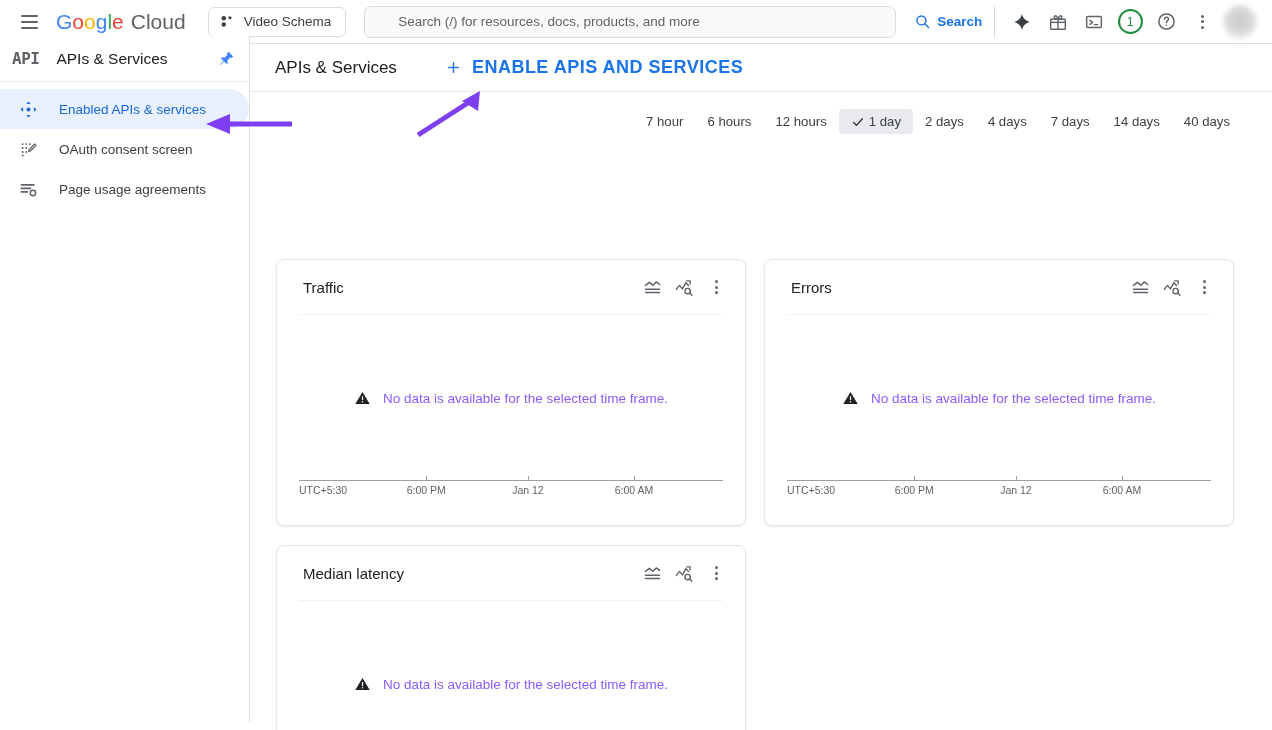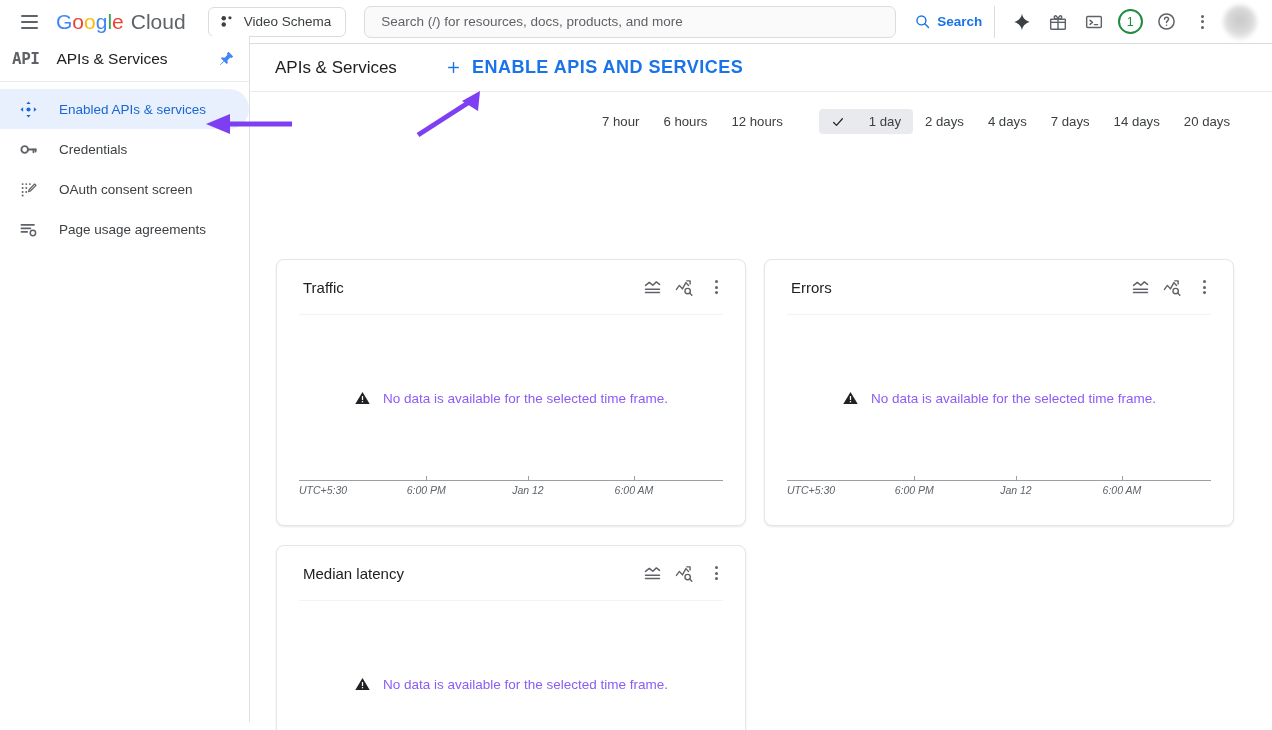--- a/index.html
+++ b/index.html
@@ -48,21 +48,21 @@
     margin-left: 22px; height: 30px;
     border: 1px solid #dadce0; border-radius: 6px;
     padding: 0 14px 0 11px; cursor: pointer; background: #fff;
   }
   .project-chip .plabel { font-size: 13.5px; color: #3c4043; white-space: nowrap; }
 
   .searchwrap {
     margin-left: 18px; flex: 0 0 532px; height: 32px;
     border: 1px solid #dadce0; border-radius: 7px;
     background: #fafafa; display: flex; align-items: center;
-    padding: 0 14px;
+    padding: 0 31px;
   }
   .searchwrap input {
     border: 0; outline: 0; background: transparent;
     width: 100%; font-size: 13.5px; color: #3c4043;
     font-family: "Liberation Sans", sans-serif;
   }
   .searchwrap input::placeholder { color: #5f6368; }
 
   .search-btn {
     margin-left: 8px; height: 32px;
@@ -139,21 +139,21 @@
 
   .range-row {
     display: flex; align-items: center; justify-content: flex-end;
     padding: 17px 30px 0 0; gap: 0px;
   }
   .range-item {
     font-size: 13.2px; color: #3c4043;
     padding: 5px 12px; border-radius: 4px; cursor: pointer; white-space: nowrap;
   }
   .range-item.selected {
-    background: #e8eaed; display: flex; align-items: center; gap: 24px; margin-left: 24px;
+    background: #e8eaed; display: flex; align-items: center; gap: 4px;
   }
 
   
   .cards { position: relative; padding: 18px 0 0 26px; }
   .card {
     position: absolute; background: #fff;
     border: 1px solid #e4e6e8; border-radius: 8px;
     box-shadow: 0 1px 2px rgba(60,64,67,0.12);
   }
   .card-head {
@@ -171,21 +171,21 @@
     position: relative;
     border-top: 1px solid #f1f3f4;
     border-bottom: 1px solid #9aa0a6;
   }
   .nodata {
     position: absolute; left: 0; right: 0; top: 50%;
     transform: translateY(-50%);
     display: flex; align-items: center; justify-content: center; gap: 12px;
   }
   .nodata .ndtext { font-size: 13.5px; color: #8b5cf6; }
-  .axis { position: relative; height: 22px; font-style: italic; }
+  .axis { position: relative; height: 22px; }
   .axis .tick {
     position: absolute; top: -5px; width: 1px; height: 5px; background: #9aa0a6;
   }
   .axis .xlab {
     position: absolute; top: 3px; font-size: 10.5px; color: #5f6368; white-space: nowrap;
   }
 
   
   .anno { position: absolute; pointer-events: none; }
 </style>
@@ -300,31 +300,20 @@
             <path d="M12 1.9 L14.7 5.2 L9.3 5.2 Z"></path>
             <path d="M12 22.1 L9.3 18.8 L14.7 18.8 Z"></path>
             <path d="M1.9 12 L5.2 9.3 L5.2 14.7 Z"></path>
             <path d="M22.1 12 L18.8 14.7 L18.8 9.3 Z"></path>
           </svg>
         </span>
         <span class="lbl">Enabled APIs &amp; services</span>
       </div>
 
 
-      <div class="side-item">
-        <span class="ico">
-          <svg width="19" height="19" viewBox="0 0 24 24">
-            <circle cx="7.2" cy="12" r="4.2" fill="none" stroke="#5f6368" stroke-width="2.3"></circle>
-            <line x1="11.1" y1="12" x2="21" y2="12" stroke="#5f6368" stroke-width="2.3" stroke-linecap="round"></line>
-            <line x1="18.3" y1="12" x2="18.3" y2="15.5" stroke="#5f6368" stroke-width="2.3" stroke-linecap="round"></line>
-            <line x1="21" y1="12" x2="21" y2="14.6" stroke="#5f6368" stroke-width="2.3" stroke-linecap="round"></line>
-          </svg>
-        </span>
-        <span class="lbl">Credentials</span>
-      </div>
 
       <div class="side-item">
         <span class="ico">
           <svg width="19" height="19" viewBox="0 0 24 24" fill="#5f6368">
             <circle cx="4.6" cy="5.2" r="1.25"></circle>
               <circle cx="9.2" cy="5.2" r="1.25"></circle>
               <circle cx="13.8" cy="5.2" r="1.25"></circle>
             <circle cx="4.6" cy="10.2" r="1.25"></circle>
               <circle cx="9.2" cy="10.2" r="1.25"></circle>
             <circle cx="4.6" cy="15.2" r="1.25"></circle>
@@ -373,21 +362,21 @@
       <span class="range-item selected">
         <svg width="14" height="14" viewBox="0 0 24 24">
           <polyline points="4.5,12.8 9.5,17.8 19.5,6.4" fill="none" stroke="#202124" stroke-width="2.1" stroke-linecap="round" stroke-linejoin="round"></polyline>
         </svg>
         <span>1 day</span>
       </span>
       <span class="range-item">2 days</span>
       <span class="range-item">4 days</span>
       <span class="range-item">7 days</span>
       <span class="range-item">14 days</span>
-      <span class="range-item">20 days</span>
+      <span class="range-item">40 days</span>
     </div>
 
     <div class="cards">
 
       <div class="card" style="left:26px; top:125px; width:470px; height:267px;">
         <div class="card-head">
           <span class="card-title">Traffic</span>
           <span class="card-ico">
             <svg width="21" height="21" viewBox="0 0 24 24" fill="none" stroke="#5f6368" stroke-width="1.7" stroke-linecap="round" stroke-linejoin="round">
               <polyline points="4,9.6 8.4,6.2 12.4,9.4 16.4,5.6 20,8.4"></polyline>

